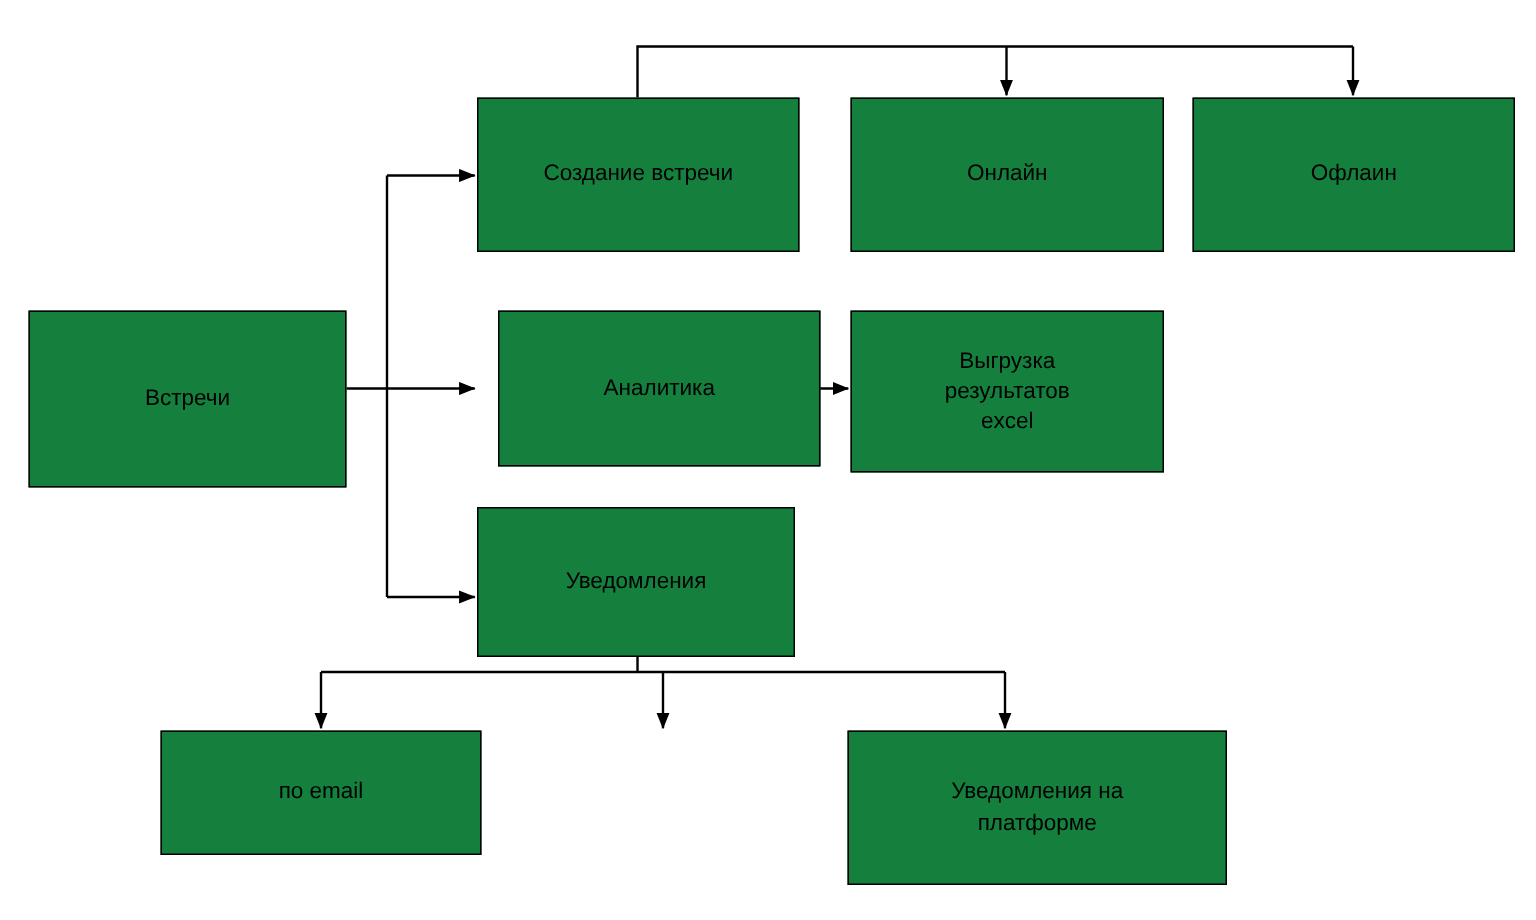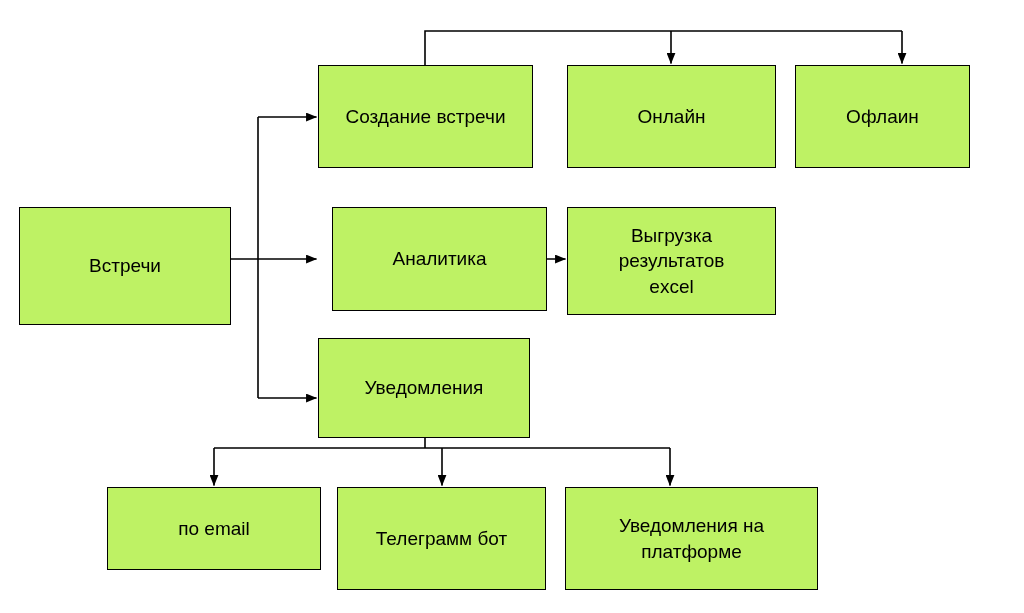--- a/index.html
+++ b/index.html
@@ -18,37 +18,37 @@
   #edges-layer {
     position: absolute;
     left: 0;
     top: 0;
     width: 1024px;
     height: 613px;
     pointer-events: none;
   }
   .node {
     position: absolute;
-    background: #bef264;
+    background: #15803d;
     border: 1.5px solid #000000;
     box-sizing: border-box;
     display: flex;
     align-items: center;
     justify-content: center;
     text-align: center;
-    font-size: 19px;
+    font-size: 15px;
     line-height: 1.35;
     color: #000000;
     white-space: pre-line;
     padding: 4px;
   }
   #node-meetings      { left: 19px;  top: 207px; width: 212px; height: 118px; }
   #node-create        { left: 318px; top: 65px;  width: 215px; height: 103px; }
   #node-online        { left: 567px; top: 65px;  width: 209px; height: 103px; }
-  #node-offline       { left: 795px; top: 65px;  width: 175px; height: 103px; }
+  #node-offline       { left: 795px; top: 65px;  width: 215px; height: 103px; }
   #node-analytics     { left: 332px; top: 207px; width: 215px; height: 104px; }
   #node-excel         { left: 567px; top: 207px; width: 209px; height: 108px; }
   #node-notifications { left: 318px; top: 338px; width: 212px; height: 100px; }
   #node-email         { left: 107px; top: 487px; width: 214px; height: 83px; }
   #node-telegram      { left: 337px; top: 487px; width: 209px; height: 103px; }
   #node-platform      { left: 565px; top: 487px; width: 253px; height: 103px; }
   .edge {
     fill: none;
     stroke: #000000;
     stroke-width: 1.6;
@@ -94,18 +94,17 @@
   <div class="node" id="node-analytics">Аналитика</div>
 
   <div class="node" id="node-excel">Выгрузка
 результатов
 excel</div>
 
   <div class="node" id="node-notifications">Уведомления</div>
 
   <div class="node" id="node-email">по email</div>
 
-  <div class="node" id="node-telegram">Телеграмм бот</div>
 
   <div class="node" id="node-platform">Уведомления на
 платформе</div>
 
 </div>
 
 </body></html>

